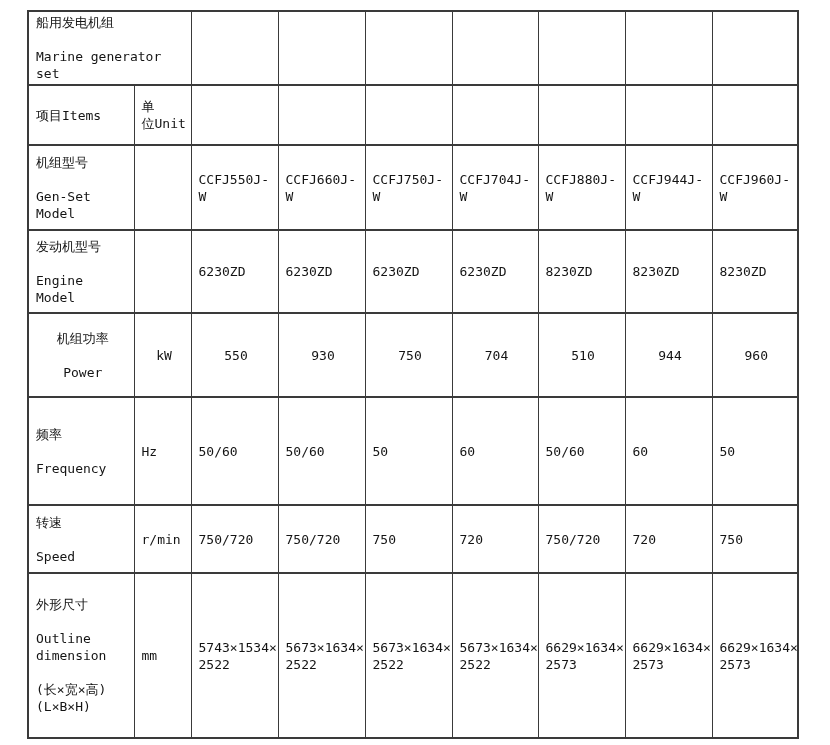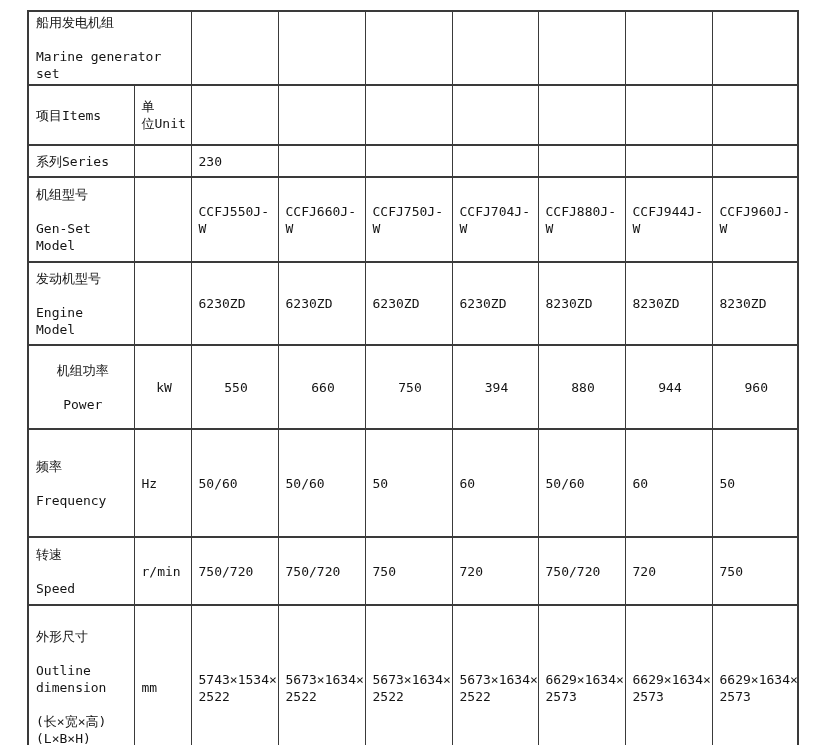--- a/index.html
+++ b/index.html
@@ -91,31 +91,20 @@
 位Unit</td>
       <td></td>
       <td></td>
       <td></td>
       <td></td>
       <td></td>
       <td></td>
       <td></td>
     </tr>
 
-    <tr class="r3">
-      <td>系列Series</td>
-      <td class="unit"></td>
-      <td class="val">230</td>
-      <td class="val"></td>
-      <td class="val"></td>
-      <td class="val"></td>
-      <td class="val"></td>
-      <td class="val"></td>
-      <td class="val"></td>
-    </tr>
 
     <tr class="r4">
       <td>机组型号
 
 Gen-Set Model</td>
       <td class="unit"></td>
       <td class="val">CCFJ550J-W</td>
       <td class="val">CCFJ660J-W</td>
       <td class="val">CCFJ750J-W</td>
       <td class="val">CCFJ704J-W</td>
@@ -137,24 +126,24 @@
       <td class="val">8230ZD</td>
       <td class="val">8230ZD</td>
     </tr>
 
     <tr class="r6">
       <td>机组功率
 
 Power</td>
       <td class="unit">kW</td>
       <td class="val">550</td>
-      <td class="val">660</td>
+      <td class="val">930</td>
       <td class="val">750</td>
-      <td class="val">394</td>
-      <td class="val">880</td>
+      <td class="val">704</td>
+      <td class="val">510</td>
       <td class="val">944</td>
       <td class="val">960</td>
     </tr>
 
     <tr class="r7">
       <td>频率
 
 Frequency</td>
       <td class="unit">Hz</td>
       <td class="val">50/60</td>

